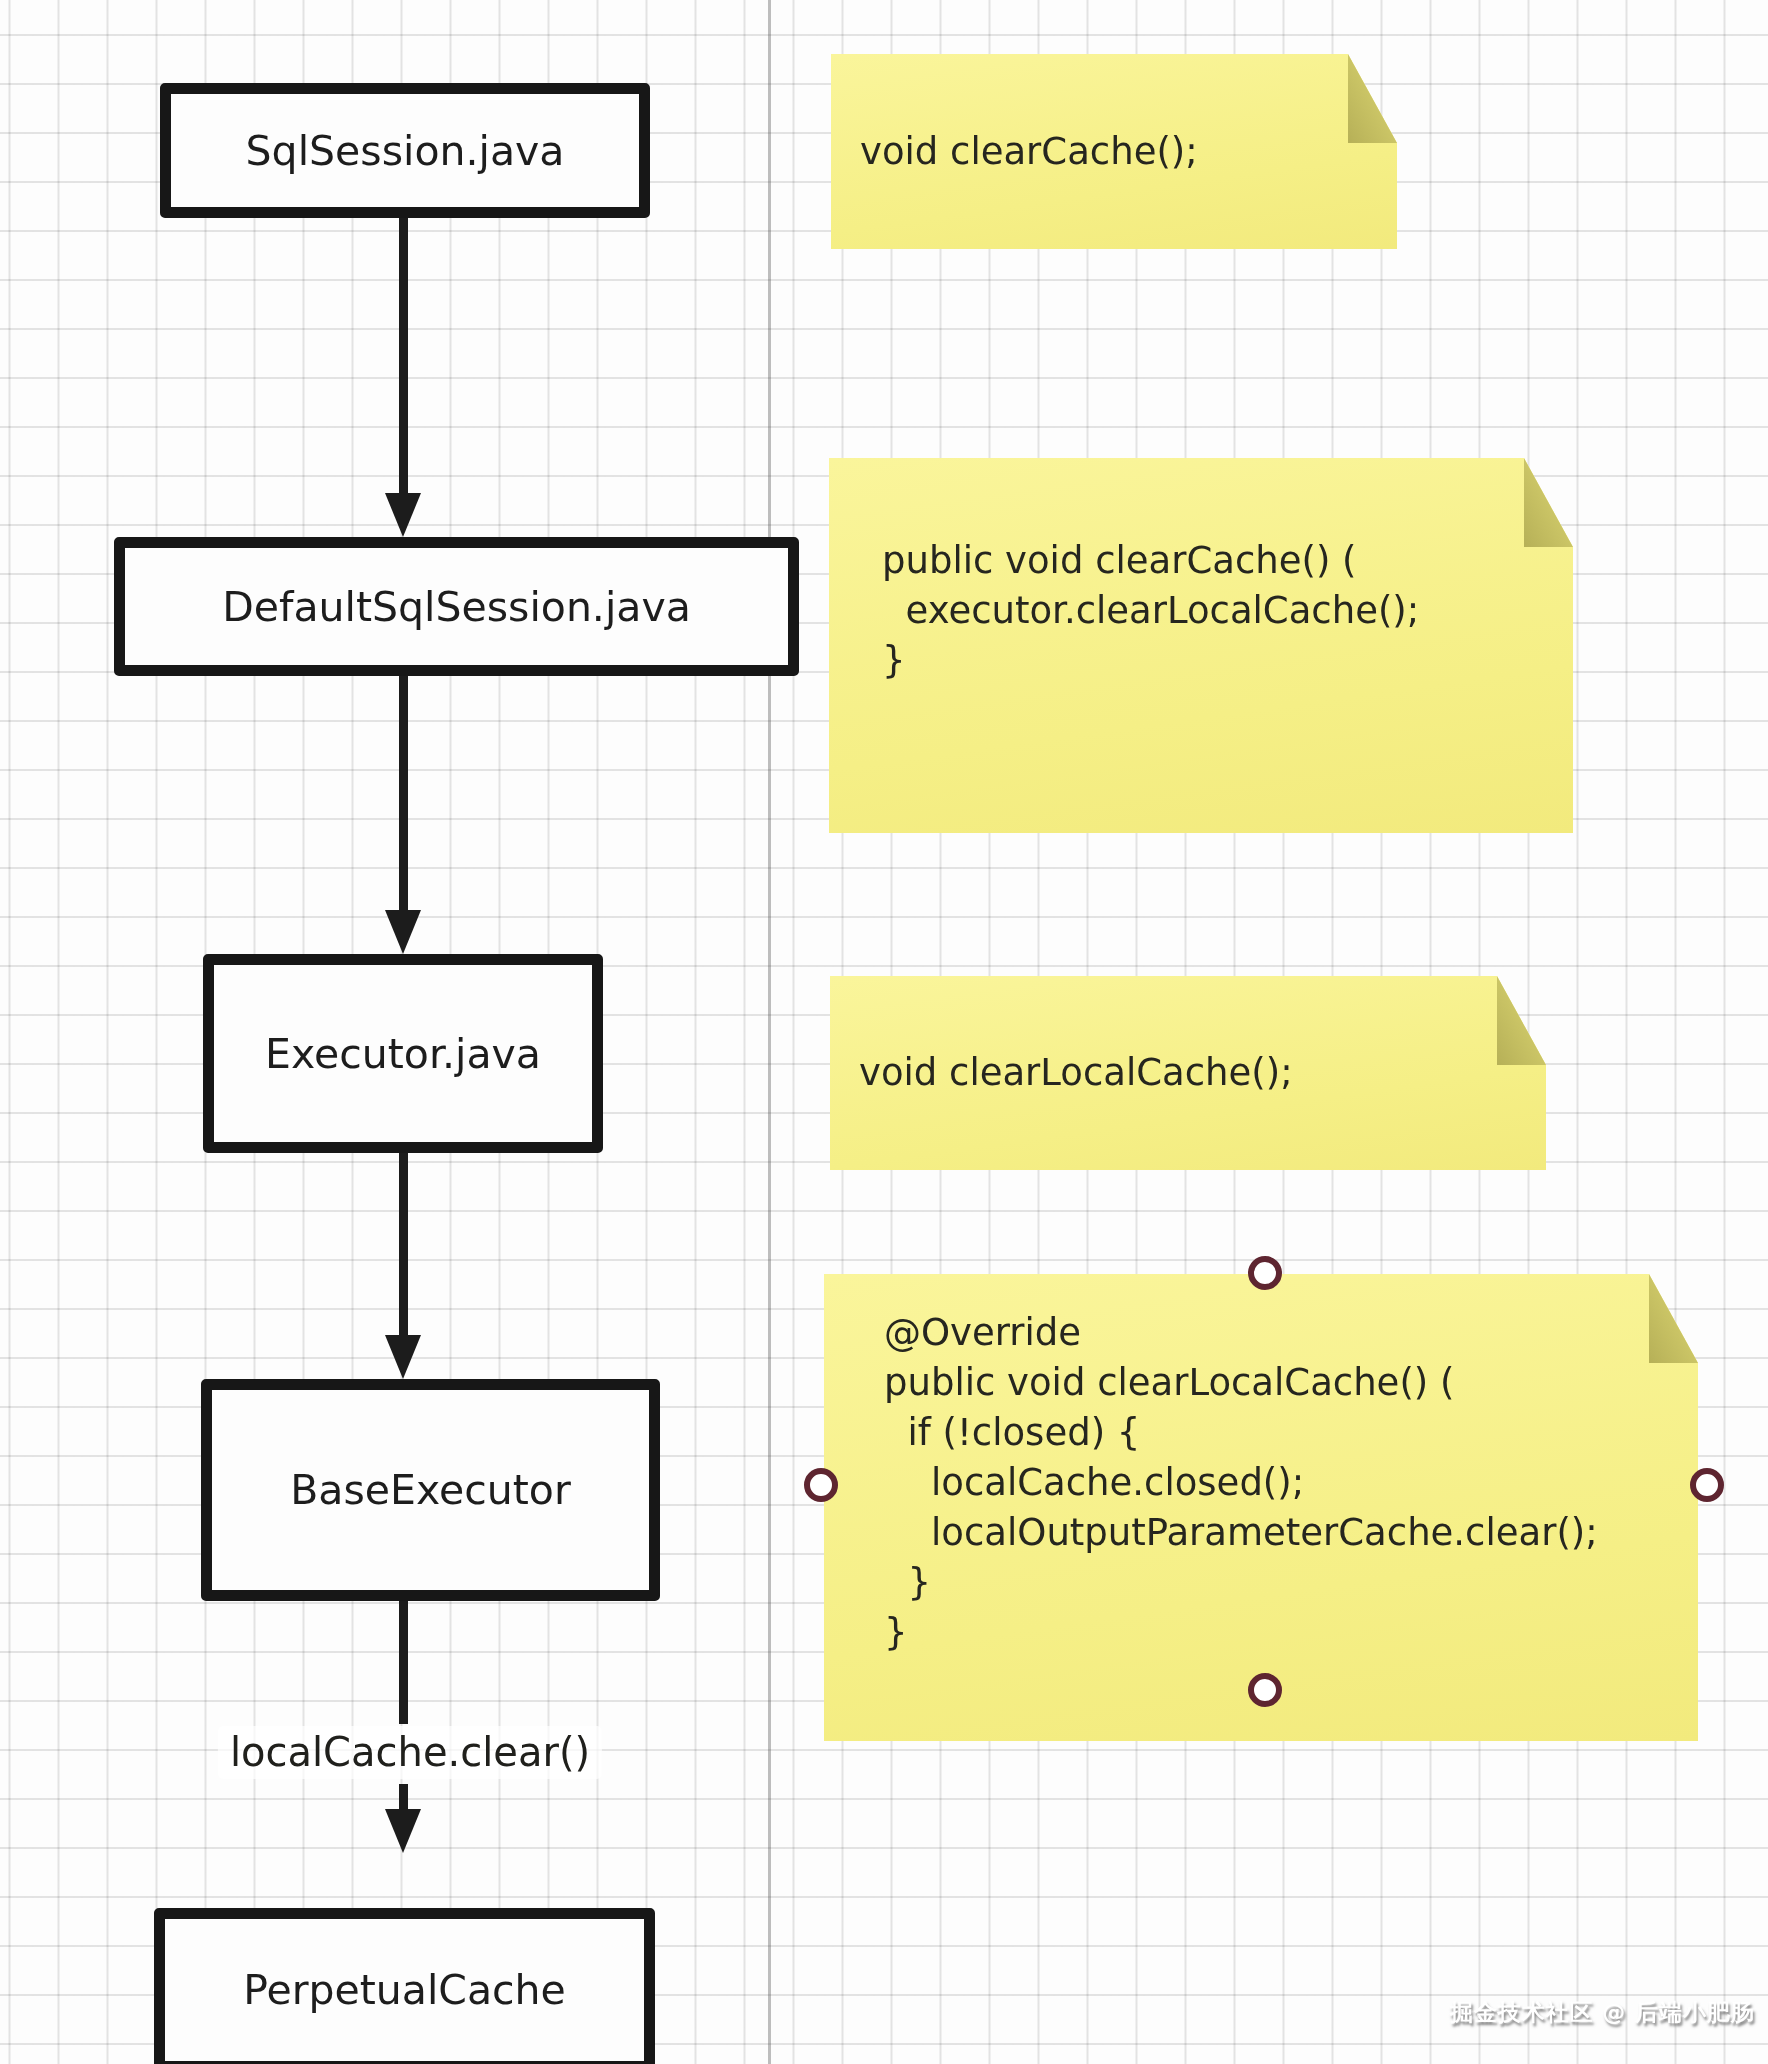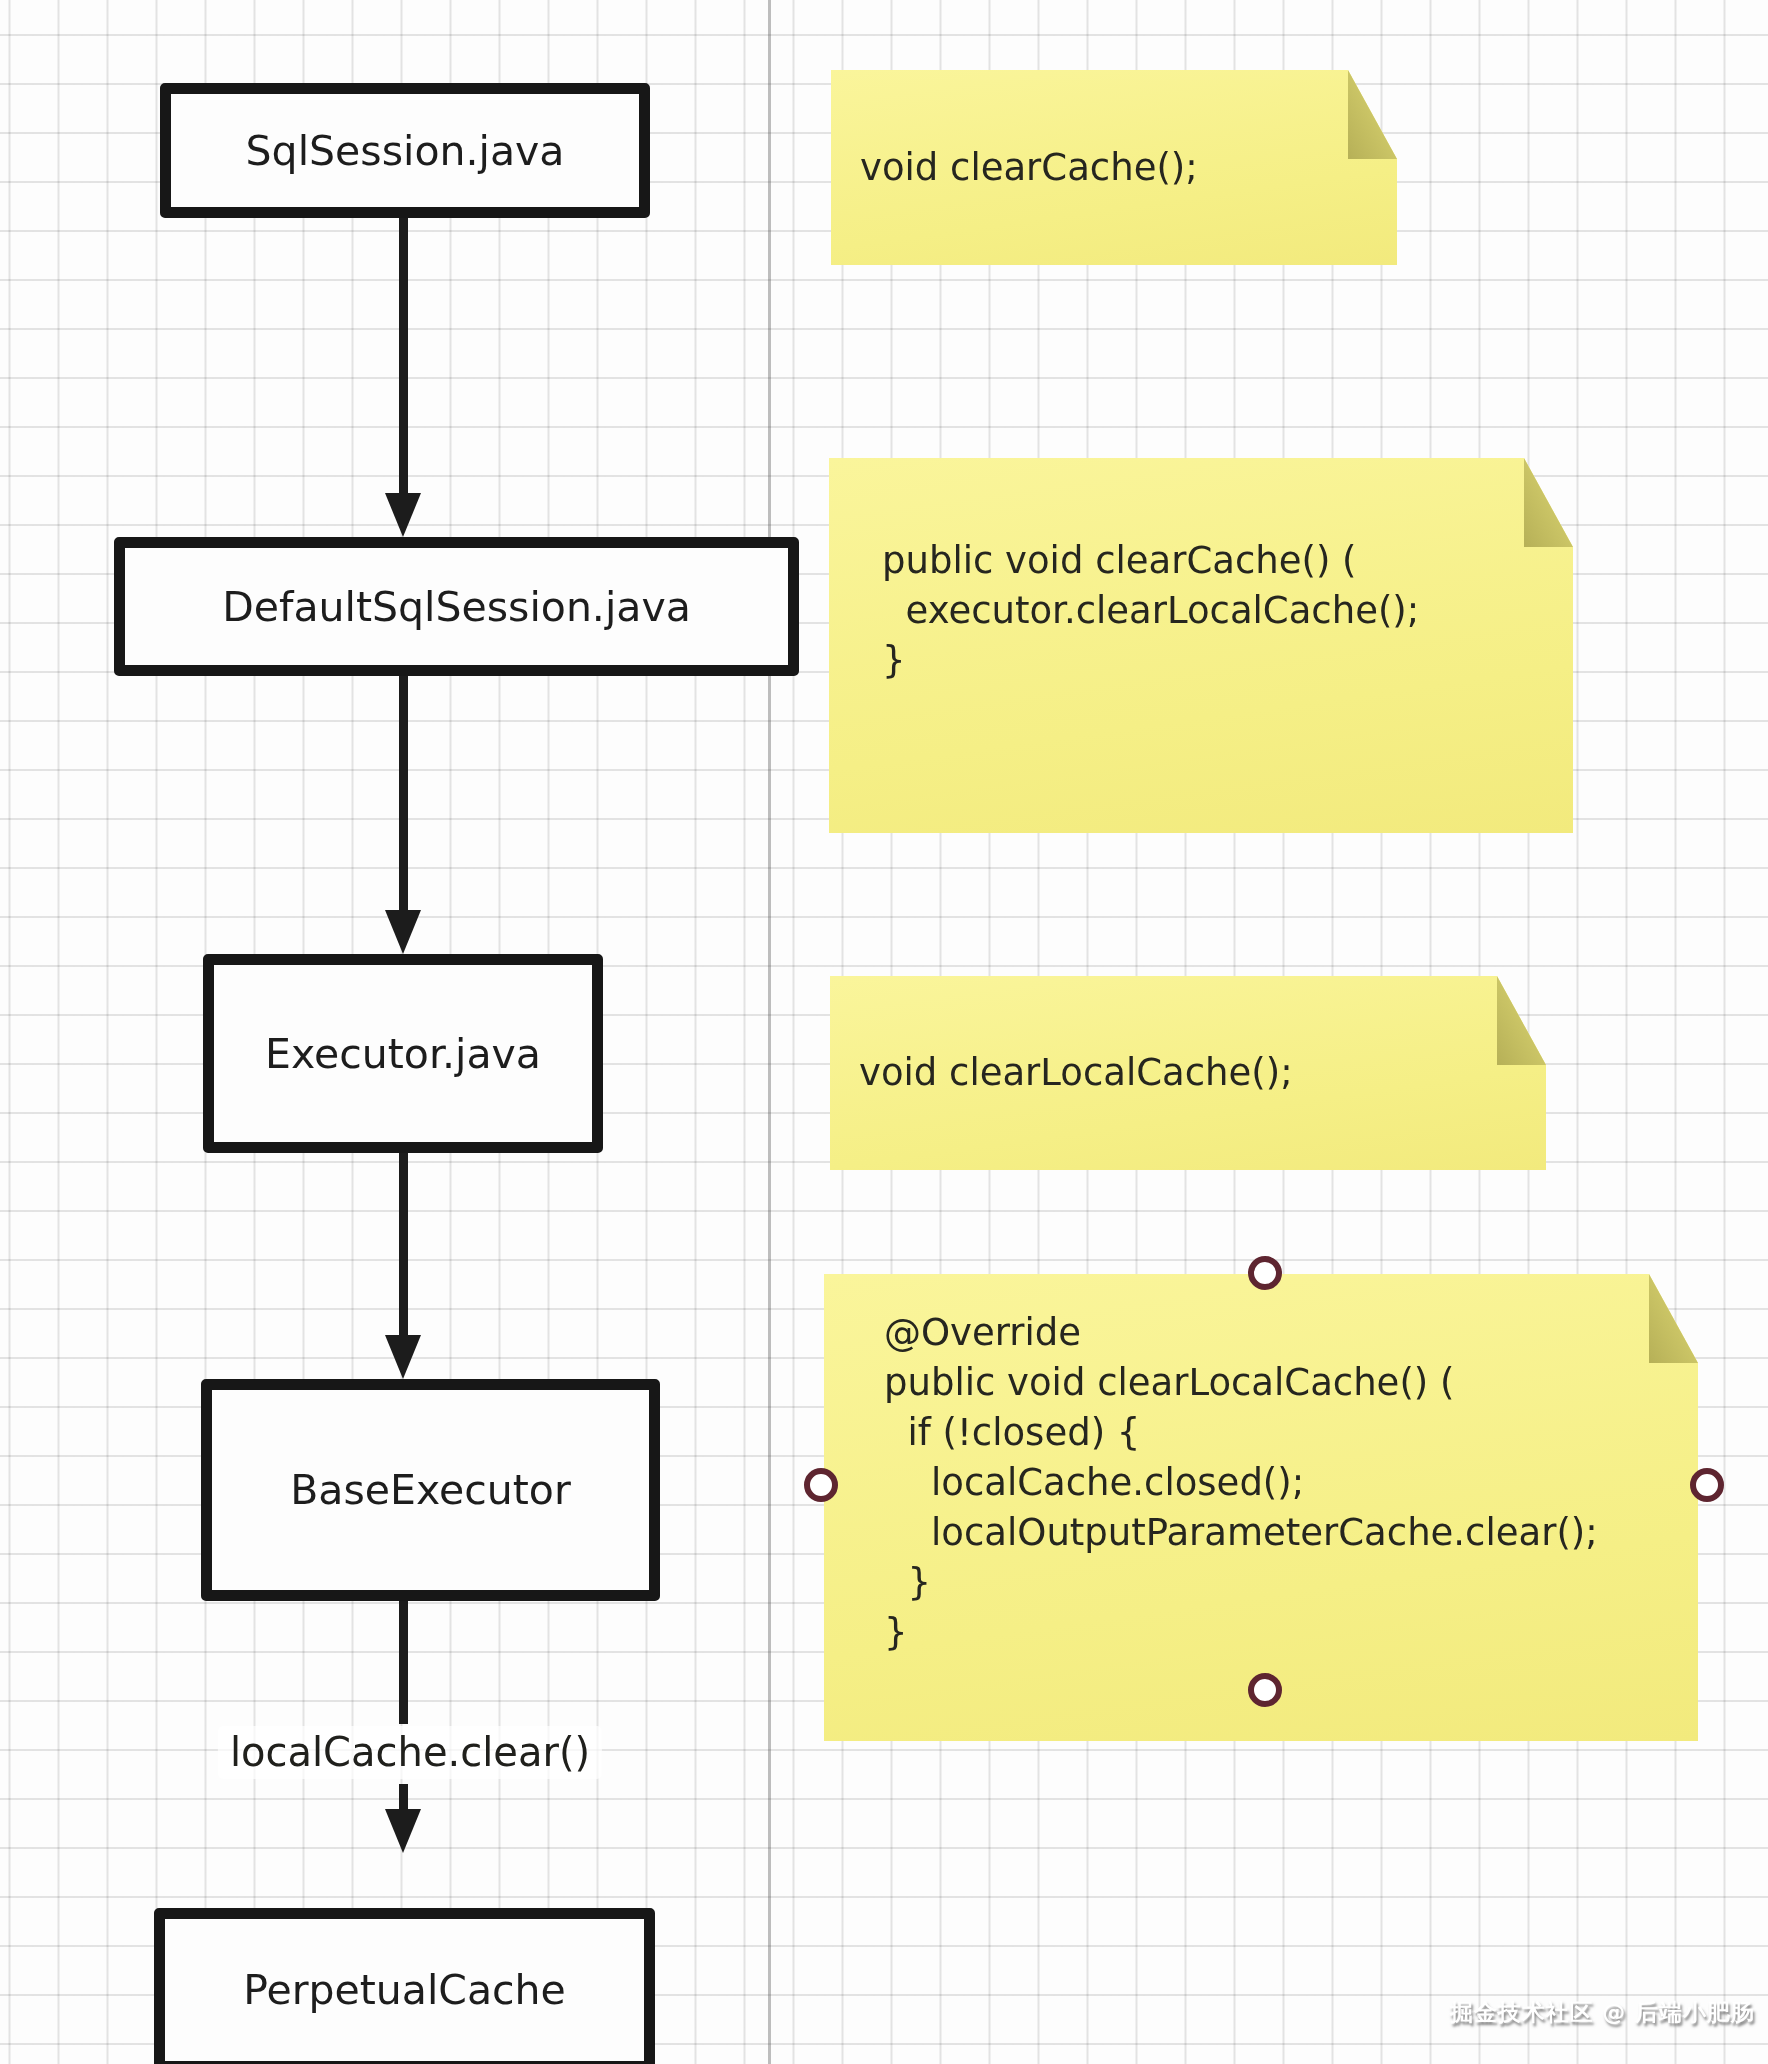--- a/index.html
+++ b/index.html
@@ -51,21 +51,21 @@
   .note{
     position:absolute;box-sizing:border-box;color:#26261f;
     background:linear-gradient(172deg,#faf59b 0%,#f5ef86 65%,#f2ea7d 100%);
     clip-path:polygon(0 0, calc(100% - 49px) 0, 100% 89px, 100% 100%, 0 100%);
   }
   .fold{
     position:absolute;top:0;right:0;width:49px;height:89px;
     background:linear-gradient(to bottom left, rgba(0,0,0,0) 48%, #cbc566 50%, #b6b057 100%);
   }
   .code-line{font-size:37px;line-height:50px;white-space:pre;}
-  .note1{left:831px;top:70px;width:566px;height:195px;display:flex;align-items:center;padding-left:29px;}
+  .note1{left:831px;top:54px;width:566px;height:195px;display:flex;align-items:center;padding-left:29px;}
   .note2{left:829px;top:458px;width:744px;height:375px;padding:78px 0 0 53px;}
   .note3{left:830px;top:976px;width:716px;height:194px;display:flex;align-items:center;padding-left:29px;}
   .note4{left:824px;top:1274px;width:874px;height:467px;padding:34px 0 0 60px;}
 
   
   .handle{
     position:absolute;width:34px;height:34px;box-sizing:border-box;
     border-radius:50%;border:6.8px solid #5e2530;background:#ffffff;
   }
   .ht{left:1248px;top:1256px;}

